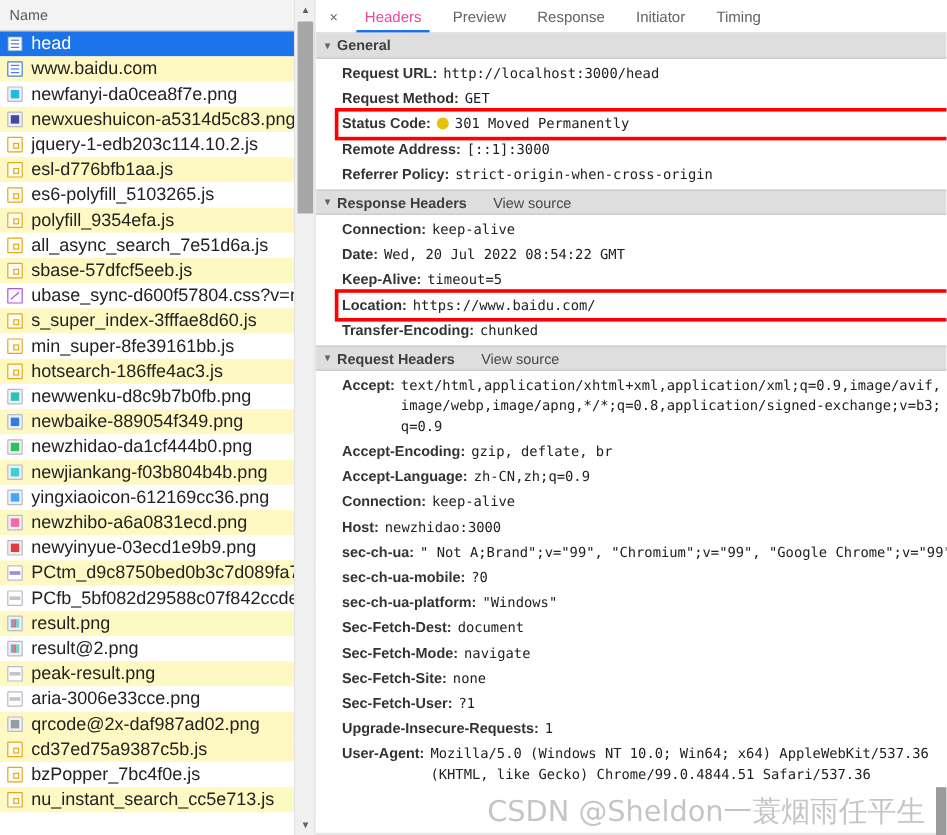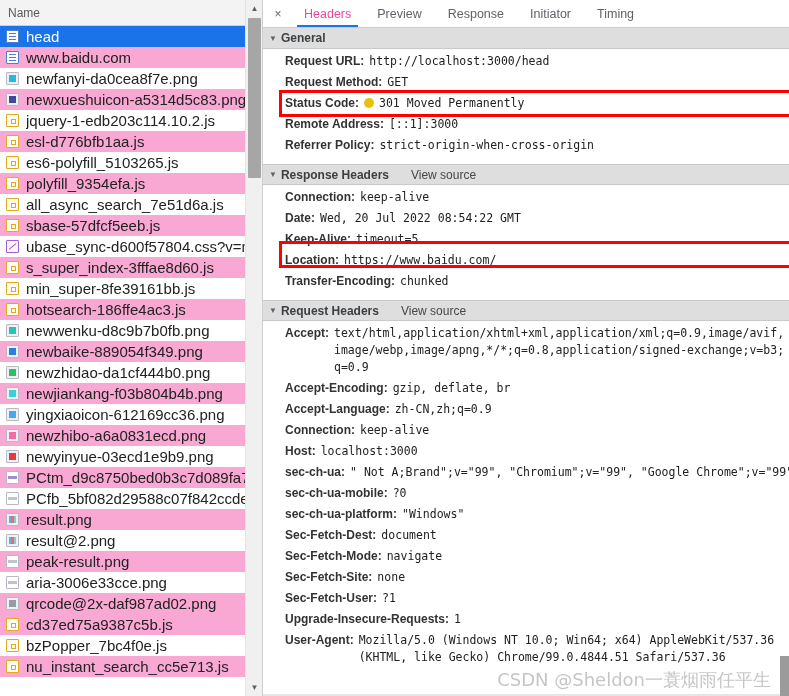--- a/index.html
+++ b/index.html
@@ -48,21 +48,21 @@
     height: 21px;
     display: flex;
     align-items: center;
     padding-left: 6px;
     font-size: 15px;
     color: #222;
     white-space: nowrap;
     overflow: hidden;
     background: #ffffff;
   }
-  .file-row.alt { background: #f9a8d4; }
+  .file-row.alt { background: #fef9c3; }
   .file-row.selected {
     background: #1a73e8;
     color: #fff;
   }
   .file-row .fname {
     overflow: hidden;
     text-overflow: clip;
     white-space: nowrap;
   }
   .ficon {
@@ -265,21 +265,21 @@
   .hdr-val {
     font-family: "DejaVu Sans Mono", monospace;
     font-size: 11.5px;
     color: #202124;
     white-space: pre;
   }
   .hdr-val.wrapv {
     white-space: pre-wrap;
     word-break: break-all;
   }
-  .hdr-block { padding-top: 2px; padding-bottom: 8px; }
+  .hdr-block { padding-top: 2px; padding-bottom: 2px; }
 
   .status-dot {
     display: inline-block;
     width: 10px; height: 10px;
     border-radius: 50%;
     background: #e8c10c;
     margin-right: 5px;
     position: relative;
     top: 1px;
   }
@@ -287,21 +287,21 @@
     position: absolute;
     border: 3px solid #ff0000;
     pointer-events: none;
     z-index: 5;
   }
 
   .watermark {
     position: absolute;
     right: 18px;
     bottom: 4px;
-    font-size: 18px;
+    font-size: 24px;
     color: rgba(150,150,150,0.55);
     white-space: nowrap;
     z-index: 6;
     font-family: "DejaVu Sans", sans-serif;
   }
 
   .rscroll {
     position: absolute;
     right: 0; bottom: 0;
     width: 9px; height: 40px;
@@ -546,21 +546,21 @@
           <div class="hdr-row">
             <span class="hdr-name">Accept-Language:</span>
             <span class="hdr-val">zh-CN,zh;q=0.9</span>
           </div>
           <div class="hdr-row">
             <span class="hdr-name">Connection:</span>
             <span class="hdr-val">keep-alive</span>
           </div>
           <div class="hdr-row">
             <span class="hdr-name">Host:</span>
-            <span class="hdr-val">localhost:3000</span>
+            <span class="hdr-val">newzhidao:3000</span>
           </div>
           <div class="hdr-row">
             <span class="hdr-name">sec-ch-ua:</span>
             <span class="hdr-val">" Not A;Brand";v="99", "Chromium";v="99", "Google Chrome";v="99"</span>
           </div>
           <div class="hdr-row">
             <span class="hdr-name">sec-ch-ua-mobile:</span>
             <span class="hdr-val">?0</span>
           </div>
           <div class="hdr-row">

